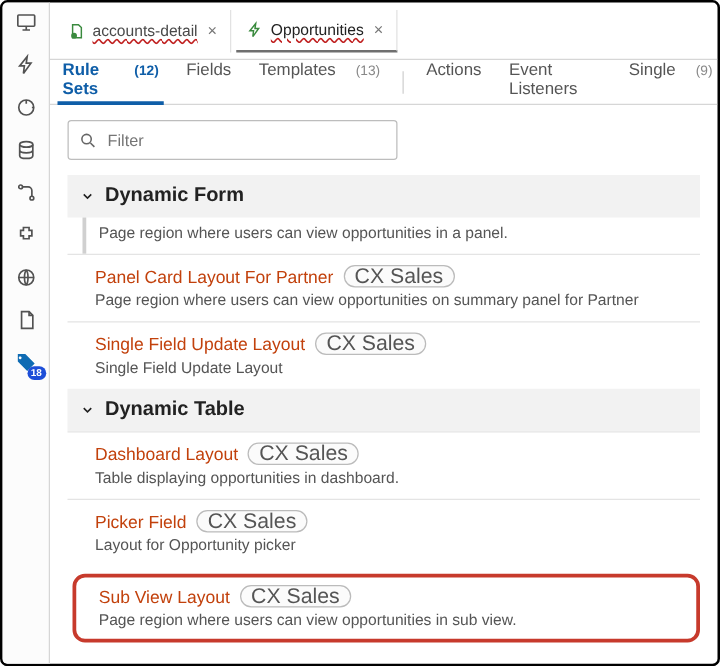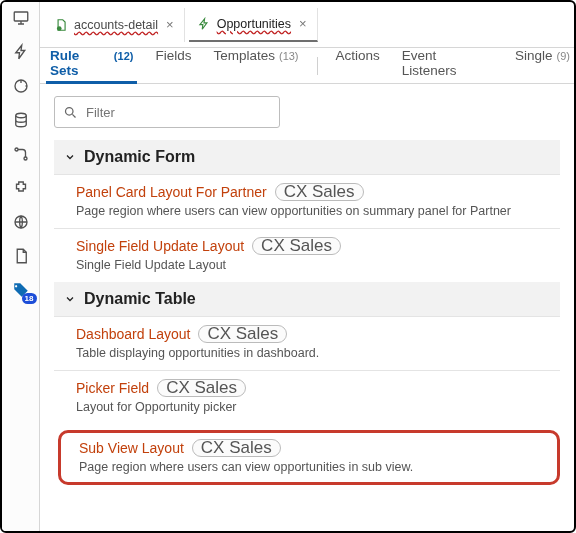--- a/index.html
+++ b/index.html
@@ -101,21 +101,21 @@
     display: flex;
     align-items: center;
     height: 36px;
     border-bottom: 1px solid #d6d6d6;
     padding-left: 6px;
     gap: 14px;
   }
   .subtab {
     display: flex;
     align-items: baseline;
-    gap: 4px;
+    gap: 16px;
     height: 36px;
     padding: 0 4px;
     color: #555;
     cursor: pointer;
     font-size: 13.5px;
     border-bottom: 3px solid transparent;
   }
   .subtab.active {
     color: #0f5ea8;
     border-bottom-color: #0f5ea8;
@@ -134,21 +134,21 @@
   .content {
     flex: 1;
     overflow: auto;
     padding: 12px 14px 14px 14px;
   }
   .filterwrap {
     display: flex;
     align-items: center;
     border: 1px solid #bdbdbd;
     border-radius: 3px;
-    width: 226px;
+    width: 264px;
     height: 32px;
     padding: 0 8px;
     margin-bottom: 12px;
   }
   .filterwrap svg { width: 15px; height: 15px; color: #666; margin-right: 6px; }
   .filterwrap input {
     border: none;
     outline: none;
     flex: 1;
     font-size: 13px;
@@ -321,20 +321,23 @@
         <input type="text" placeholder="Filter" style="">
       </div>
 
       <div class="section-head">
         <svg class="chev" viewBox="0 0 24 24" fill="none" stroke="currentColor" stroke-width="2.5">
             <path d="m6 9 6 6 6-6"></path>
           </svg>
         <span>Dynamic Form</span>
       </div>
 
+      <div class="item first-borderless indent-line">
+        <div class="item-desc">Page region where users can view opportunities in a panel.</div>
+      </div>
       <div class="item">
         <div class="item-title-row">
           <span class="item-title">Panel Card Layout For Partner</span>
           <span class="chip">CX Sales</span>
         </div>
         <div class="item-desc">Page region where users can view opportunities on summary panel for Partner</div>
       </div>
       <div class="item">
         <div class="item-title-row">
           <span class="item-title">Single Field Update Layout</span>

